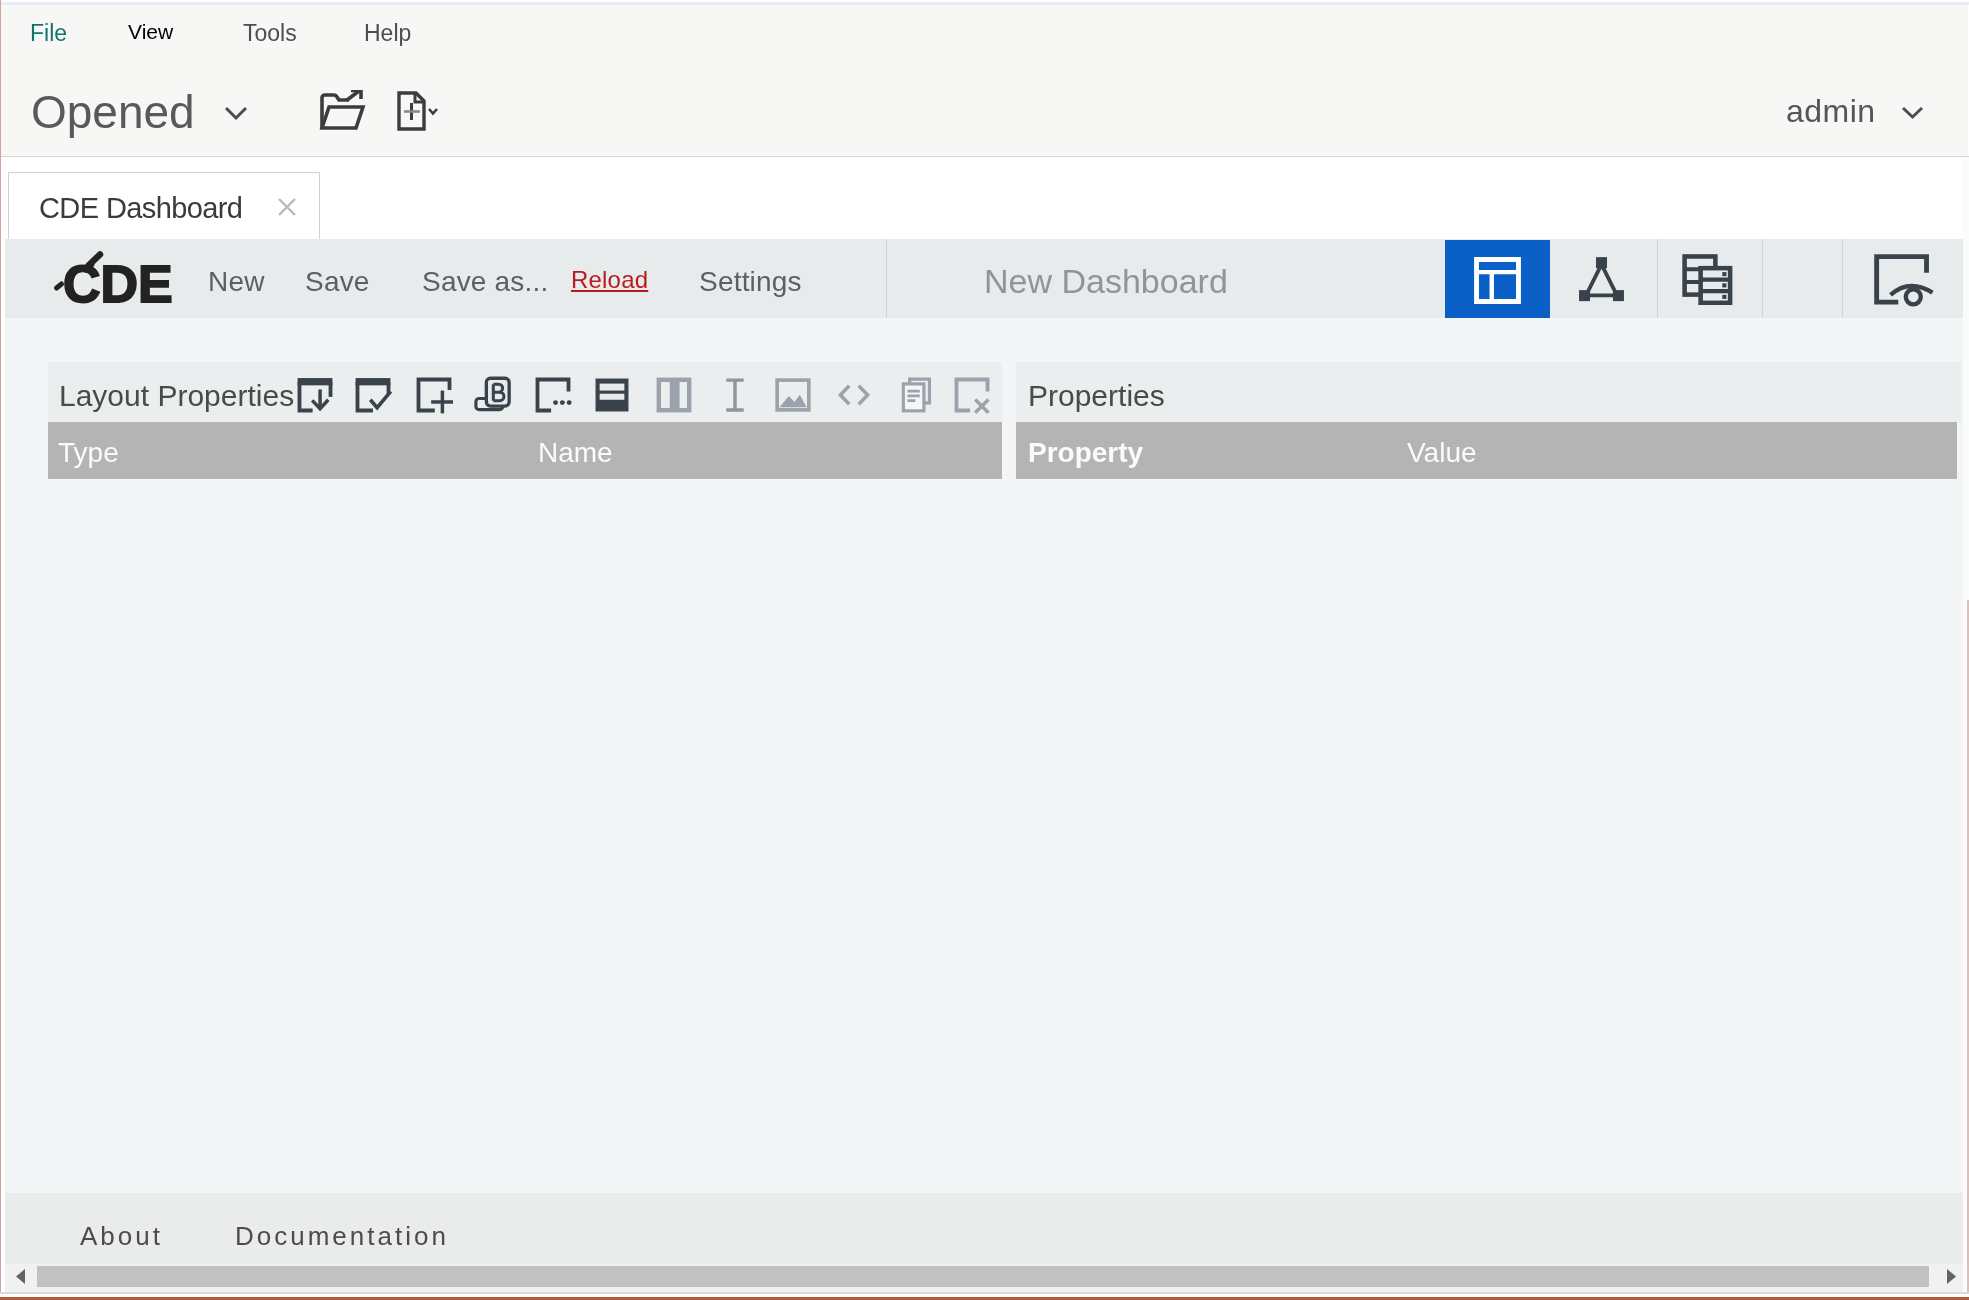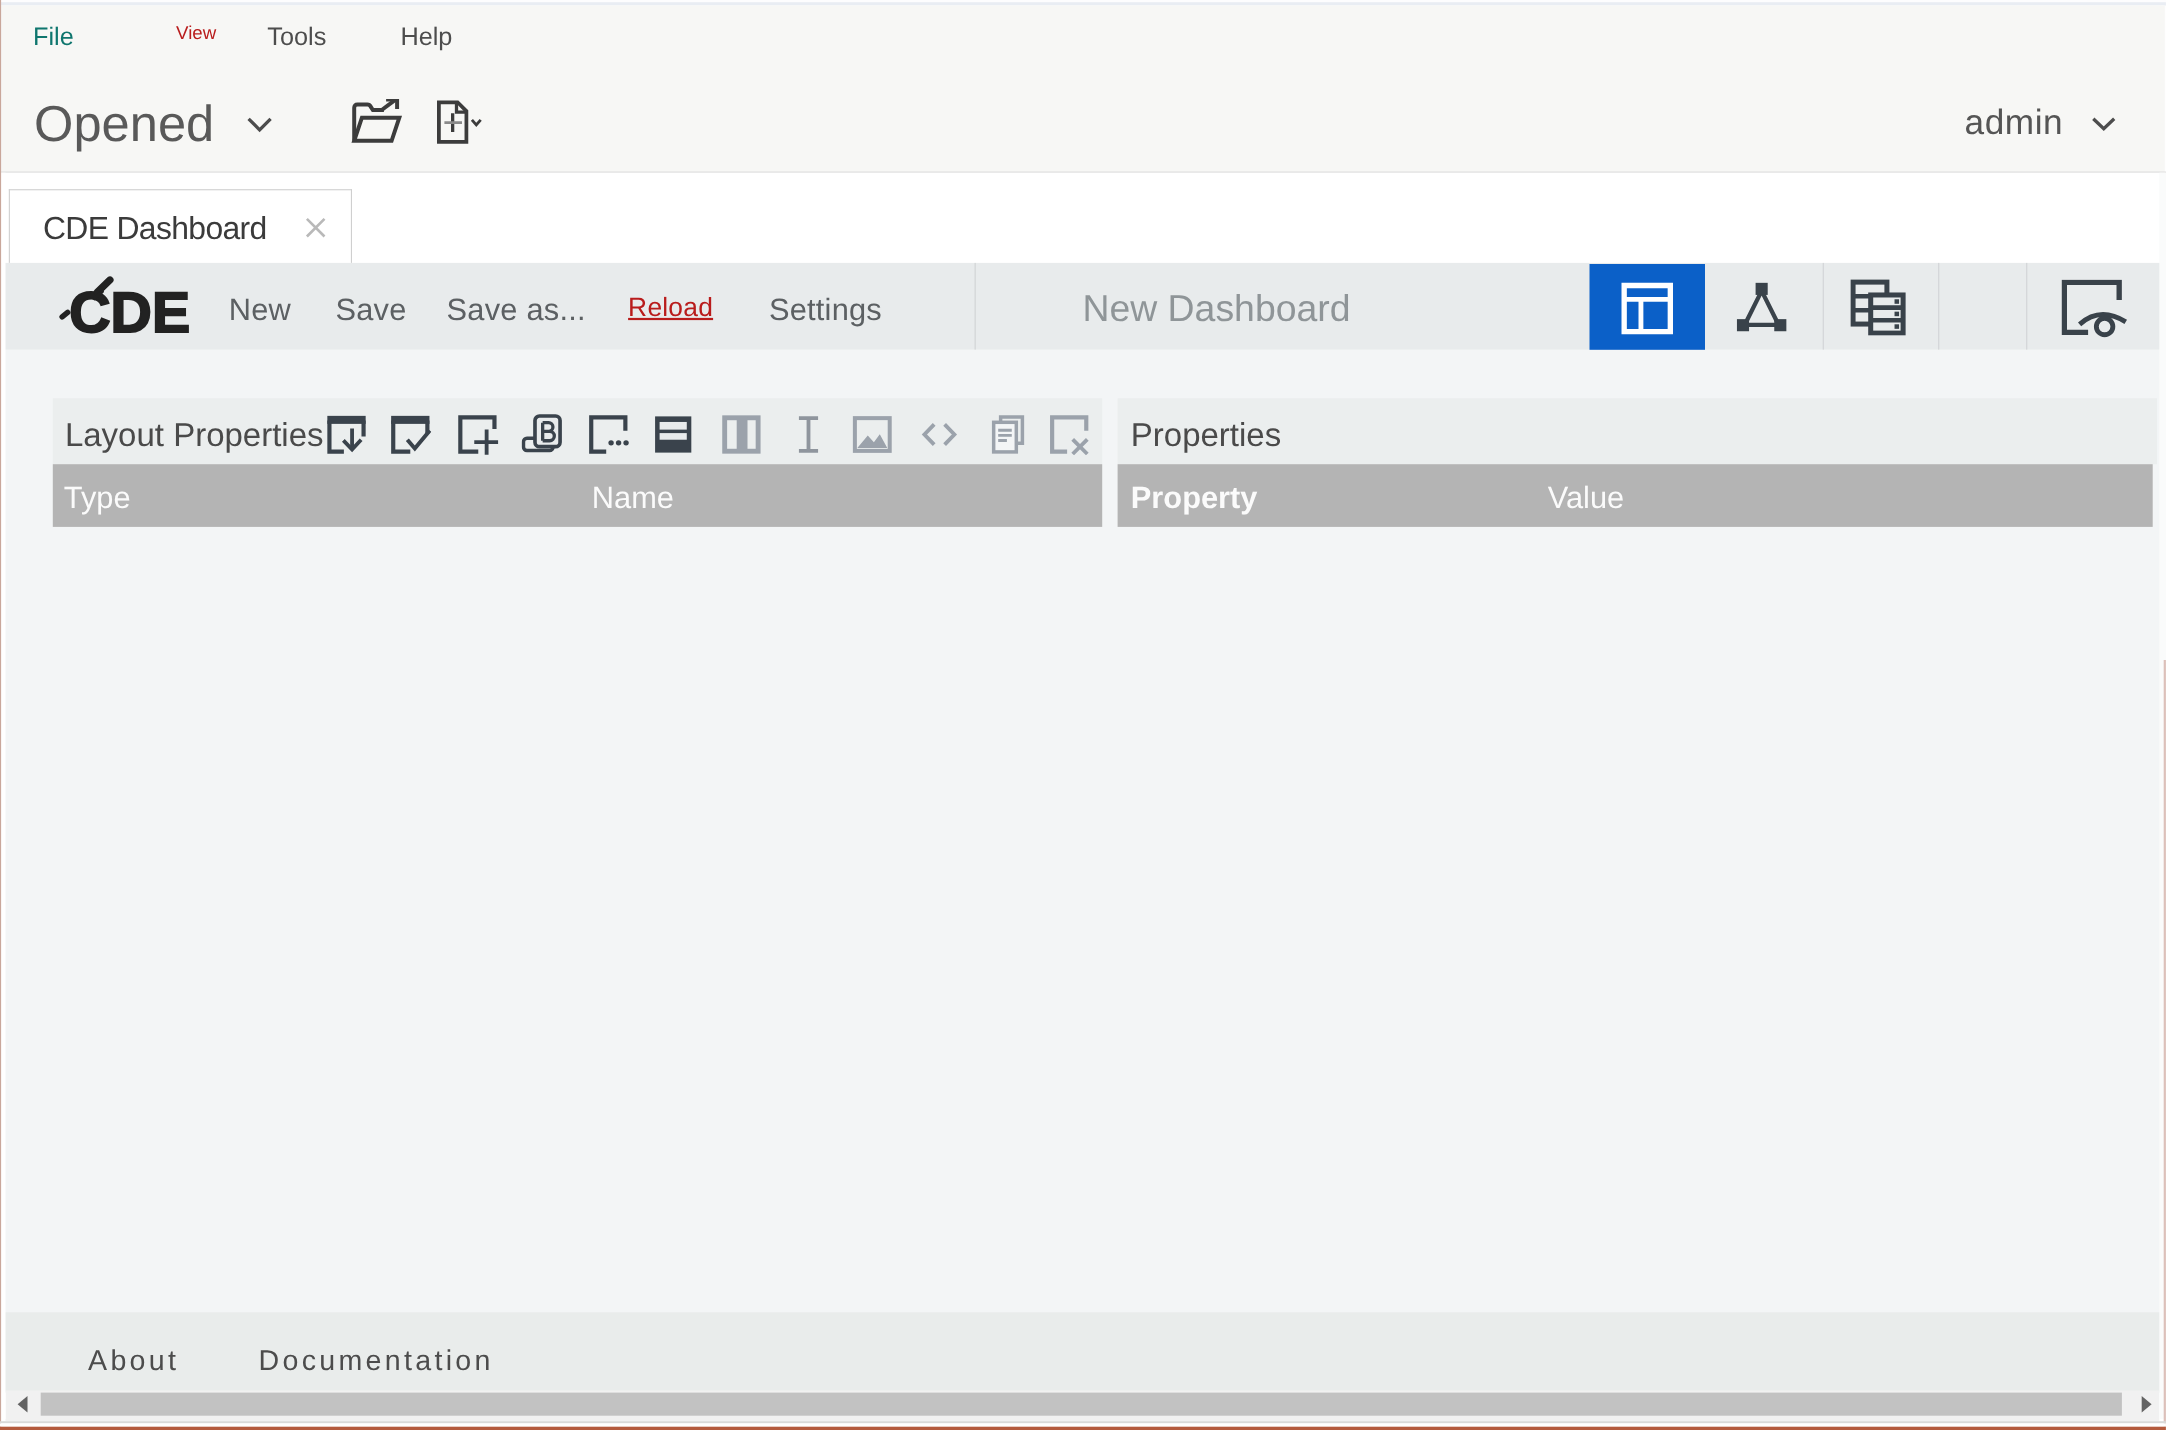--- a/index.html
+++ b/index.html
@@ -10,21 +10,21 @@
 </head>
 <body>
 
 <div class="abs" style="left:0;top:0;width:1969px;height:2px;background:#fdfdfe;"></div>
 <div class="abs" style="left:0;top:2px;width:1969px;height:3px;background:#e9edf3;"></div>
 
 <div class="abs" style="left:1px;top:5px;width:1967px;height:152px;background:#f7f7f5;"></div>
 <div class="abs" style="left:0;top:156px;width:1969px;height:1px;background:#d6d6d6;"></div>
 
 <div class="abs" style="left:30px;top:20px;font-size:23px;color:#0f766e;">File</div>
-<div class="abs" style="left:128px;top:20px;font-size:17px;color:#b91c1c;margin-left:32px;">View</div>
+<div class="abs" style="left:128px;top:20px;font-size:21px;color:#000000;">View</div>
 <div class="abs" style="left:243px;top:20px;font-size:23px;color:#4d4d4d;">Tools</div>
 <div class="abs" style="left:364px;top:20px;font-size:23px;color:#4d4d4d;">Help</div>
 
 <div class="abs" style="left:31px;top:85px;font-size:46px;color:#595959;">Opened</div>
 <svg class="abs" style="left:222px;top:103px;" width="28" height="20" viewBox="0 0 28 20">
     <path d="M4 5 L14 15 L24 5" fill="none" stroke="#4d4d4d" stroke-width="3"></path>
   </svg>
 
 <svg class="abs" style="left:319px;top:90px;" width="48" height="42" viewBox="0 0 48 42">
  <path d="M3 38 L3 8 Q3 5 6 5 L15 5 Q17 5 18 7 L20 10 L30 10" fill="none" stroke="#3c3c3c" stroke-width="3.6"></path>
@@ -57,21 +57,21 @@
 
 <svg class="abs" style="left:50px;top:245px;" width="130" height="68" viewBox="0 0 130 68">
  <text x="13" y="57" font-family="Liberation Sans" font-size="52" font-weight="bold" fill="#222" stroke="#222" stroke-width="1.8" letter-spacing="0">CDE</text>
  <path d="M6.5 43 L11.5 39" stroke="#222" stroke-width="5" stroke-linecap="round"></path>
  <path d="M38.5 20.5 L50 9.5" stroke="#222" stroke-width="6.5" stroke-linecap="round"></path>
  <path d="M36 26.5 L43 20" stroke="#222" stroke-width="3" stroke-linecap="round"></path>
 </svg>
 
 <div class="abs" style="left:208px;top:266px;font-size:28px;letter-spacing:0.2px;color:#5c6063;">New</div>
 <div class="abs" style="left:305px;top:266px;font-size:28px;letter-spacing:0.2px;color:#5c6063;">Save</div>
-<div class="abs" style="left:406px;top:266px;font-size:28px;letter-spacing:0.2px;color:#5c6063;">Save as...</div>
+<div class="abs" style="left:422px;top:266px;font-size:28px;letter-spacing:0.2px;color:#5c6063;">Save as...</div>
 <div class="abs" style="left:571px;top:266px;font-size:24px;letter-spacing:0.2px;color:#b91c1c;text-decoration:underline;">Reload</div>
 <div class="abs" style="left:699px;top:266px;font-size:28px;letter-spacing:0.2px;color:#5c6063;">Settings</div>
 
 <div class="abs" style="left:886px;top:239px;width:1px;height:79px;background:#d0d3d5;"></div>
 <div class="abs" style="left:940px;top:262px;font-size:34px;color:#8f9598;margin-left:44px;">New Dashboard</div>
 
 <div class="abs" style="left:1445px;top:240px;width:105px;height:82px;background:#0b60c8;"></div>
 <svg class="abs" style="left:1471px;top:254px;" width="53" height="53" viewBox="0 0 24 24">
  <path d="M2.5 2.5 H21.5 V21.5 H2.5 Z" fill="none" stroke="#fff" stroke-width="2.2"></path>
  <path d="M2.5 8.2 H21.5" stroke="#fff" stroke-width="2"></path>

